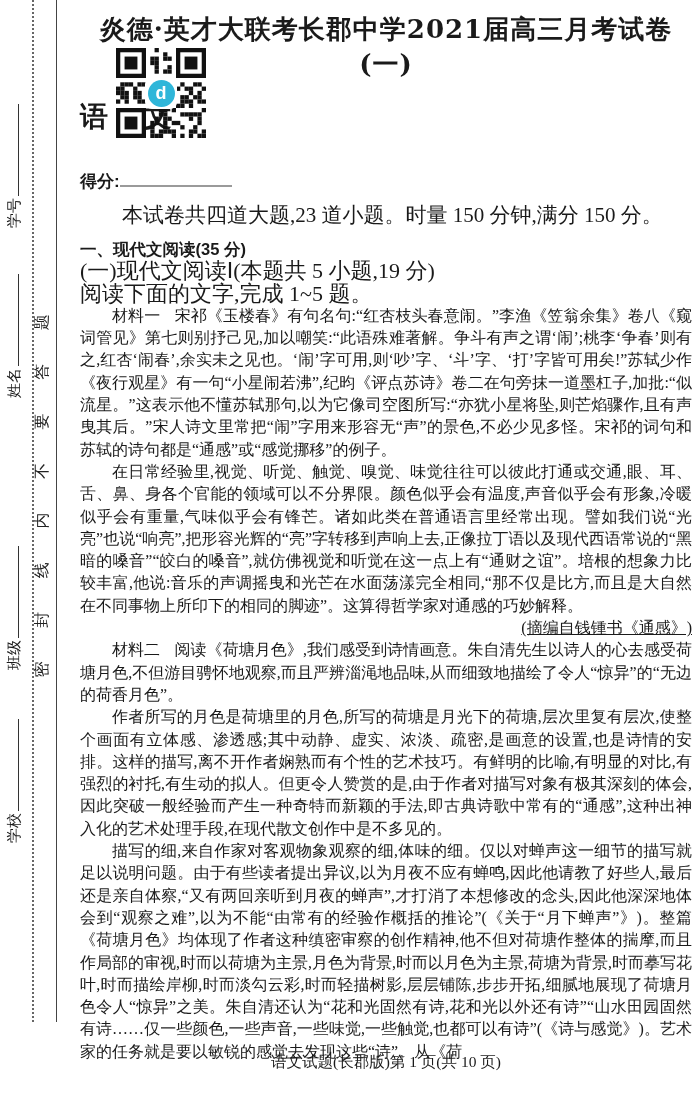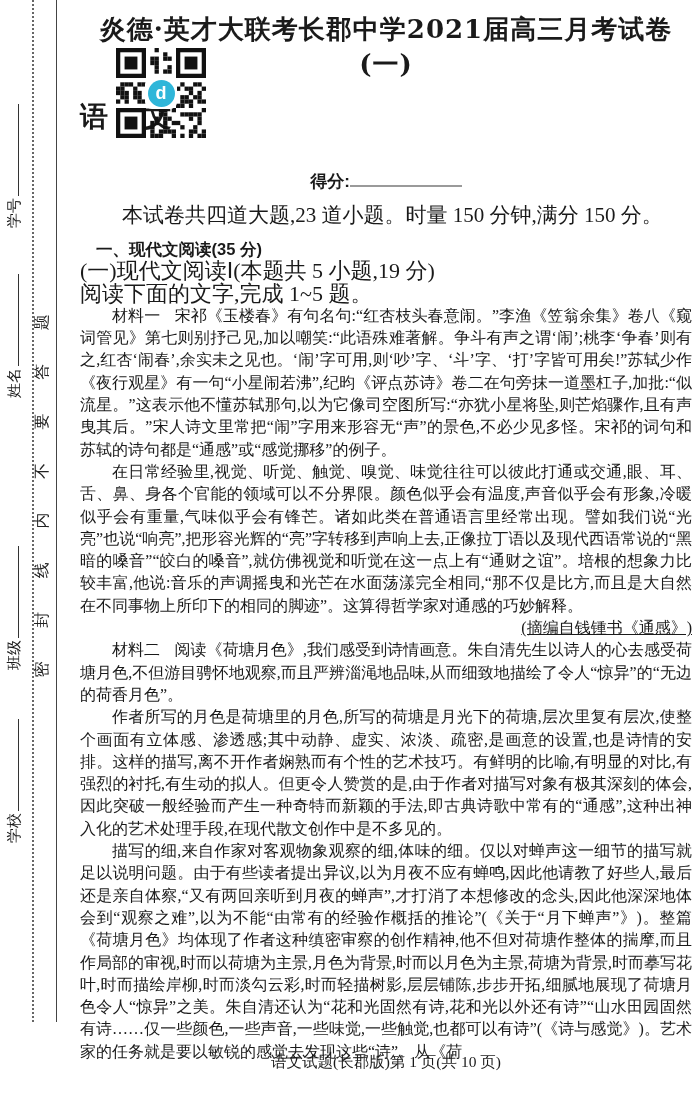--- a/index.html
+++ b/index.html
@@ -30,25 +30,25 @@
   .subject{margin-top:16px;font-weight:bold;font-size:28px;
            font-family:"Liberation Sans",sans-serif;letter-spacing:4px;}
   .qr{position:absolute;left:36px;top:48px;width:90px;height:90px;}
   .qr svg{width:90px;height:90px;display:block;}
   .qr-logo{position:absolute;left:50%;top:50%;transform:translate(-50%,-50%);
            width:32px;height:32px;background:#fff;border-radius:7px;
            display:flex;align-items:center;justify-content:center;}
   .qr-logo span{display:block;width:27px;height:27px;border-radius:50%;
                 color:#fff;font-family:"Liberation Sans",sans-serif;font-weight:bold;
                 font-size:18px;line-height:26px;text-align:center;}
-  .score-row{margin-top:34px;text-align:center;font-size:17px;}
+  .score-row{margin-top:34px;text-align:left;font-size:17px;}
   .score-label{font-family:"Liberation Sans",sans-serif;font-weight:bold;}
   .score-line{display:inline-block;width:112px;height:14px;border-bottom:2px solid #9a9a9a;}
   .exam-info{margin-top:8px;font-size:21px;text-indent:2em;}
-  .h1{margin-top:9px;font-family:"Liberation Sans",sans-serif;font-weight:bold;font-size:16.5px;line-height:22.3px;margin-left:16px;}
+  .h1{margin-top:9px;font-family:"Liberation Sans",sans-serif;font-weight:bold;font-size:16.5px;line-height:22.3px;}
   .h2,.instr{font-size:22px;line-height:22.3px;}
   .para{font-size:16px;line-height:22.3px;text-align:justify;text-indent:2em;}
   .para .mat-label{font-family:"Liberation Sans",sans-serif;font-weight:normal;margin-right:.9em;margin-top:48px;}
   .para.source{text-align:right;text-indent:0;text-decoration:underline;}
   .footer{position:absolute;left:0;top:1052px;width:612px;text-align:center;font-size:15.5px;}
 </style>
 </head>
 <body>
 
 <div class="page">

